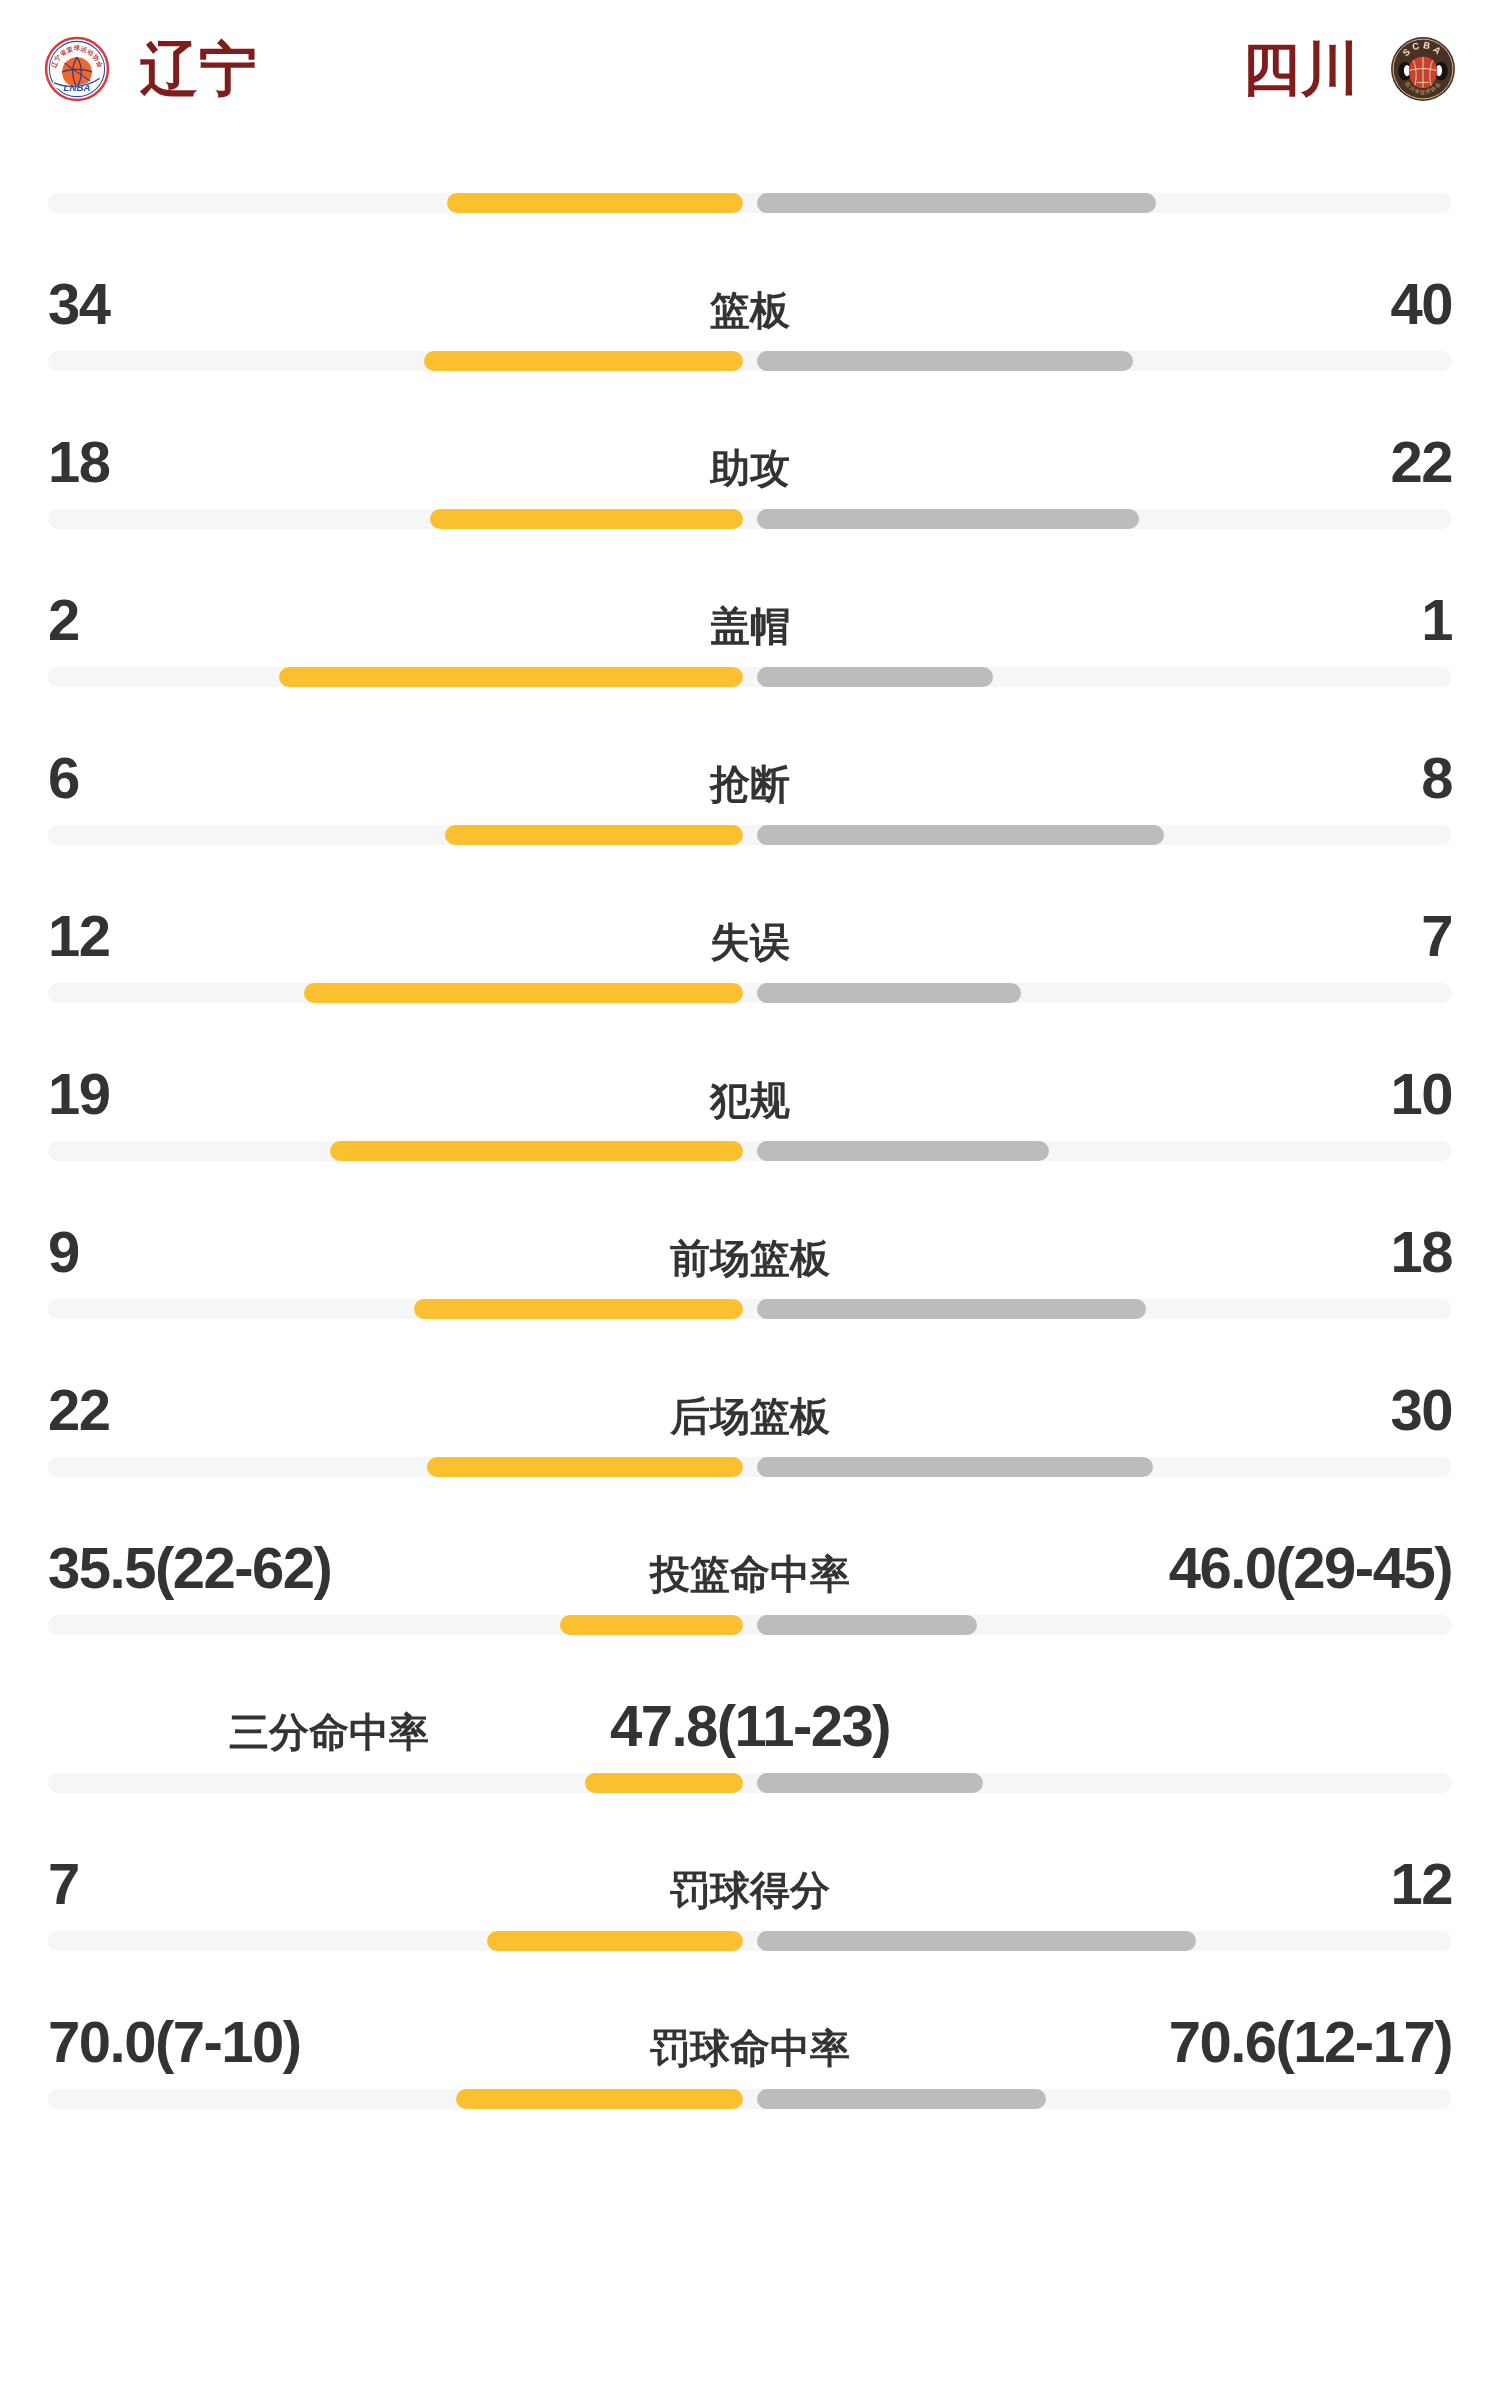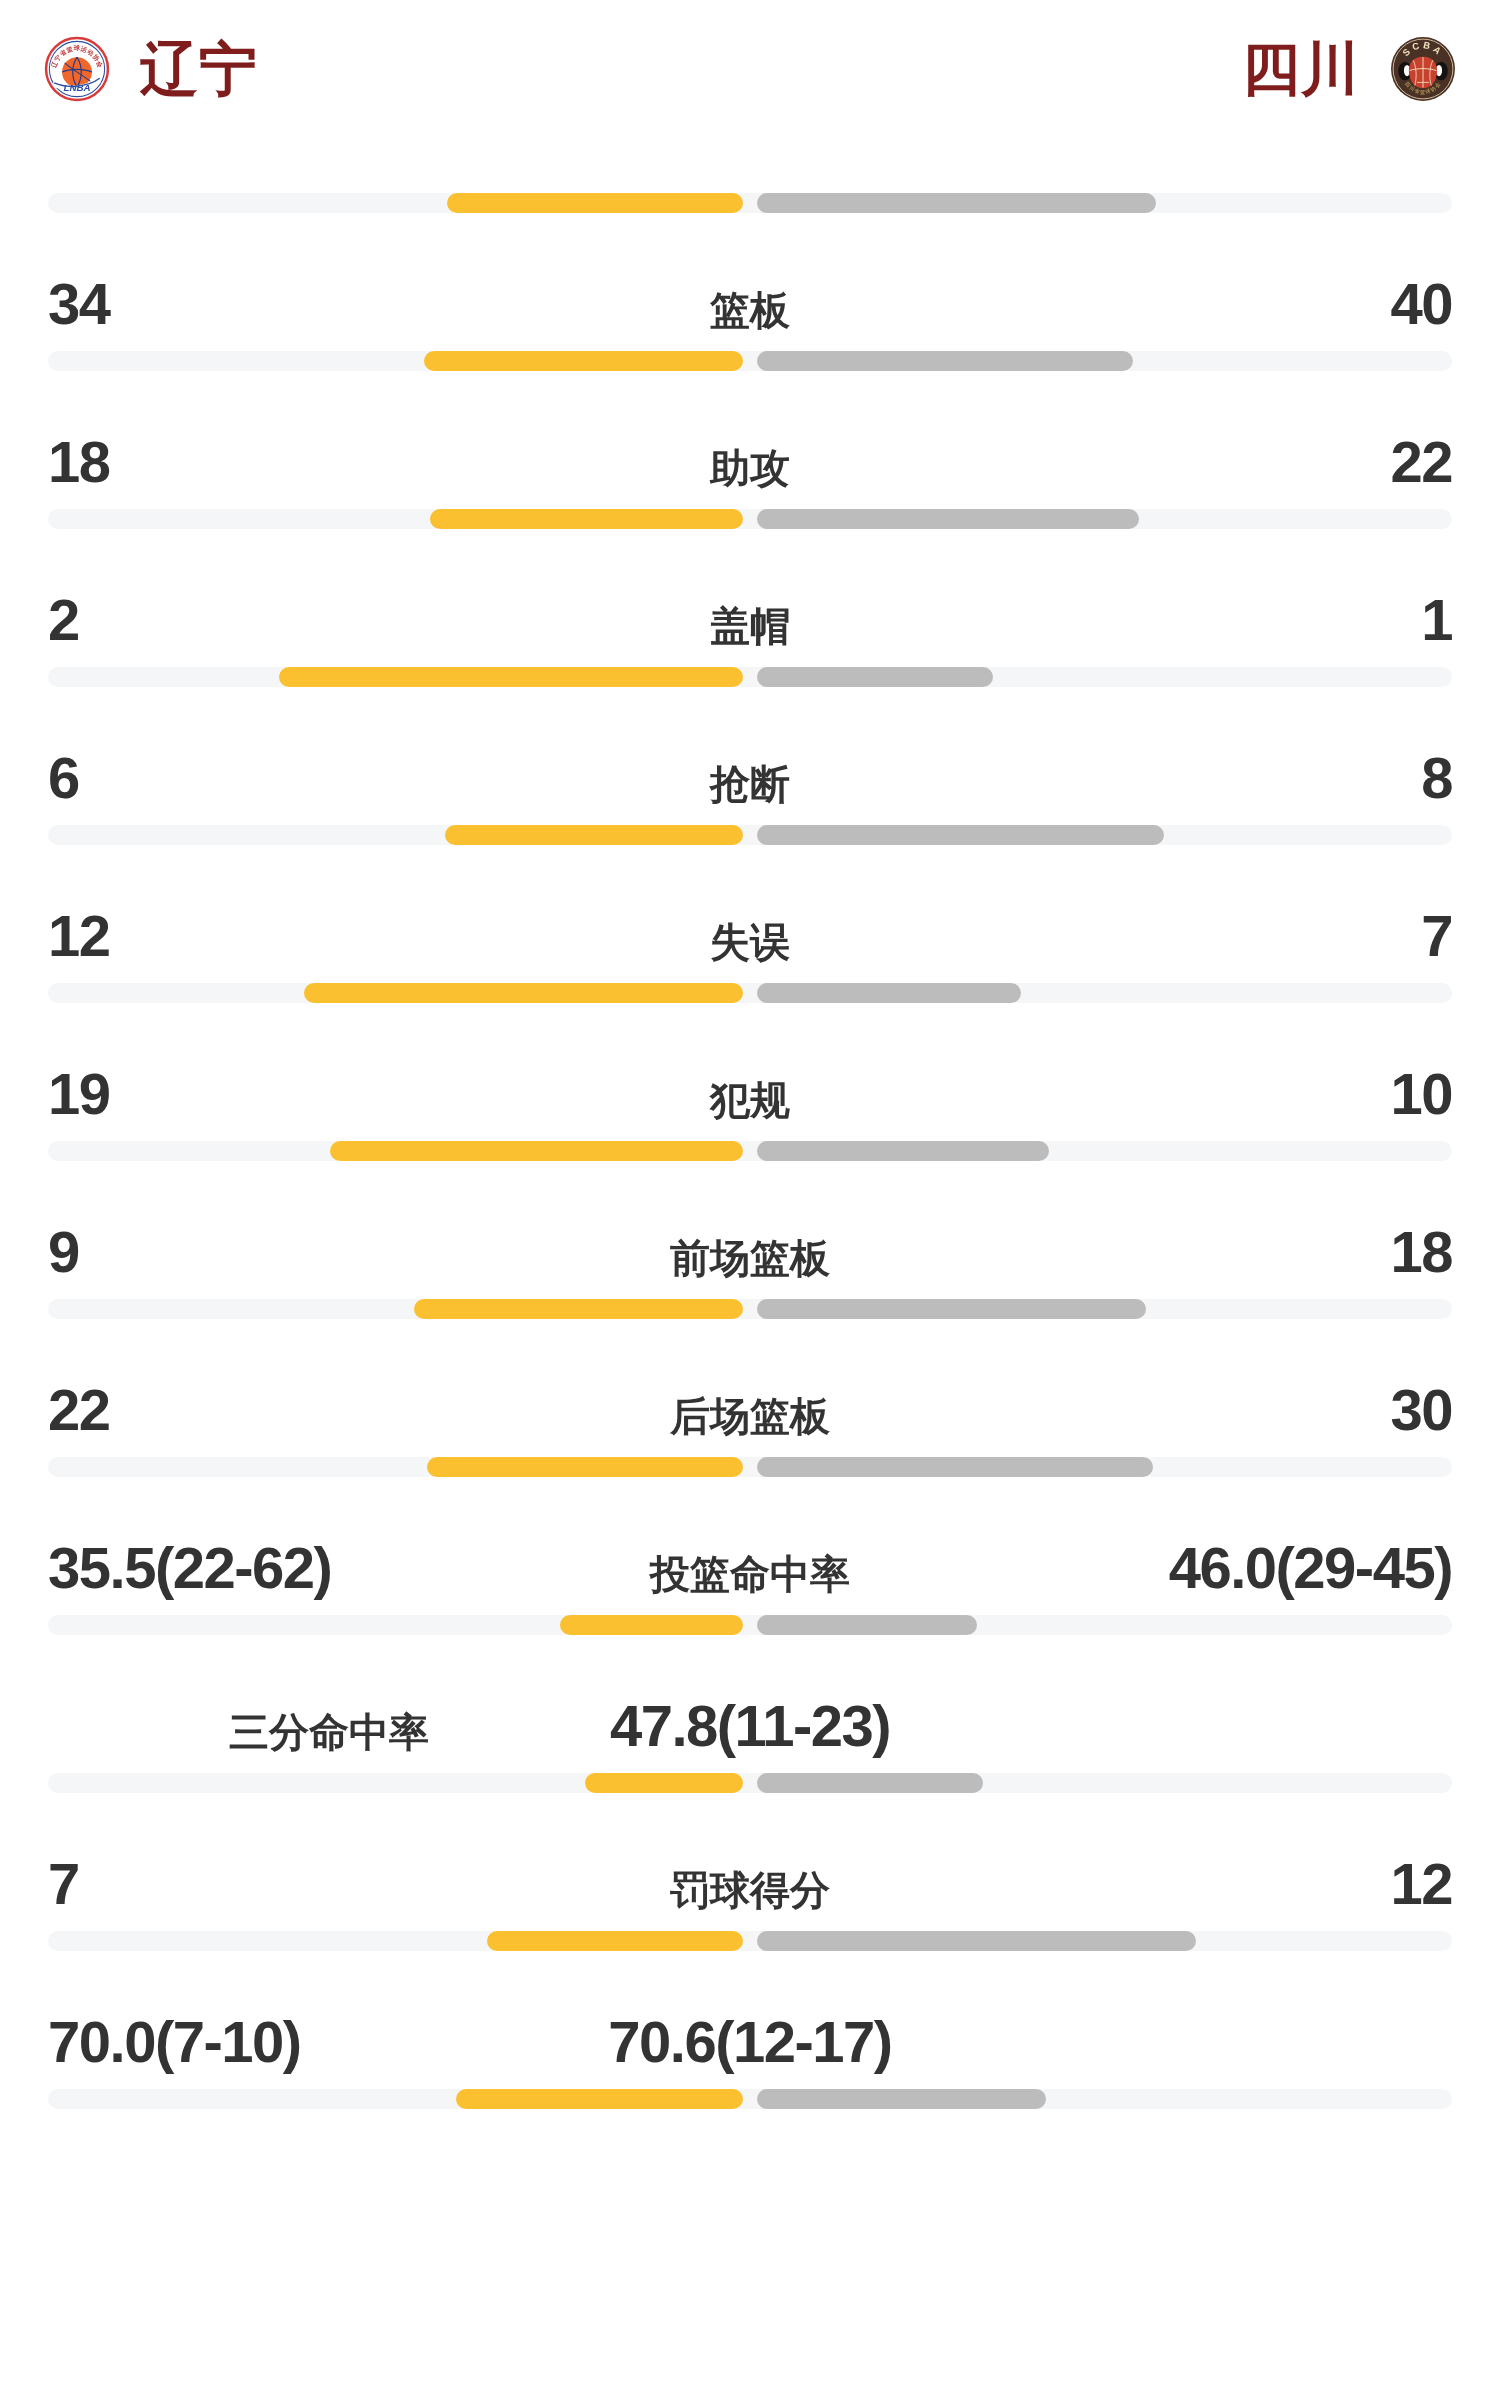--- a/index.html
+++ b/index.html
@@ -239,20 +239,21 @@
       </div>
       <div class="track">
         <div class="bar left" style="width: 18.22%; background: rgb(251, 192, 47);"></div>
         <div class="bar right" style="width: 31.28%; background: rgb(188, 188, 188);"></div>
       </div>
     </section>
 
     <section class="stat-row">
       <div class="row-text">
         <div class="val left">70.0(7-10)</div>
+        <div class="stat-label">罚球命中率</div>
         <div class="val right">70.6(12-17)</div>
       </div>
       <div class="track">
         <div class="bar left" style="width: 20.44%; background: rgb(251, 192, 47);"></div>
         <div class="bar right" style="width: 20.59%; background: rgb(188, 188, 188);"></div>
       </div>
     </section>
   </div>
 
 </div>

